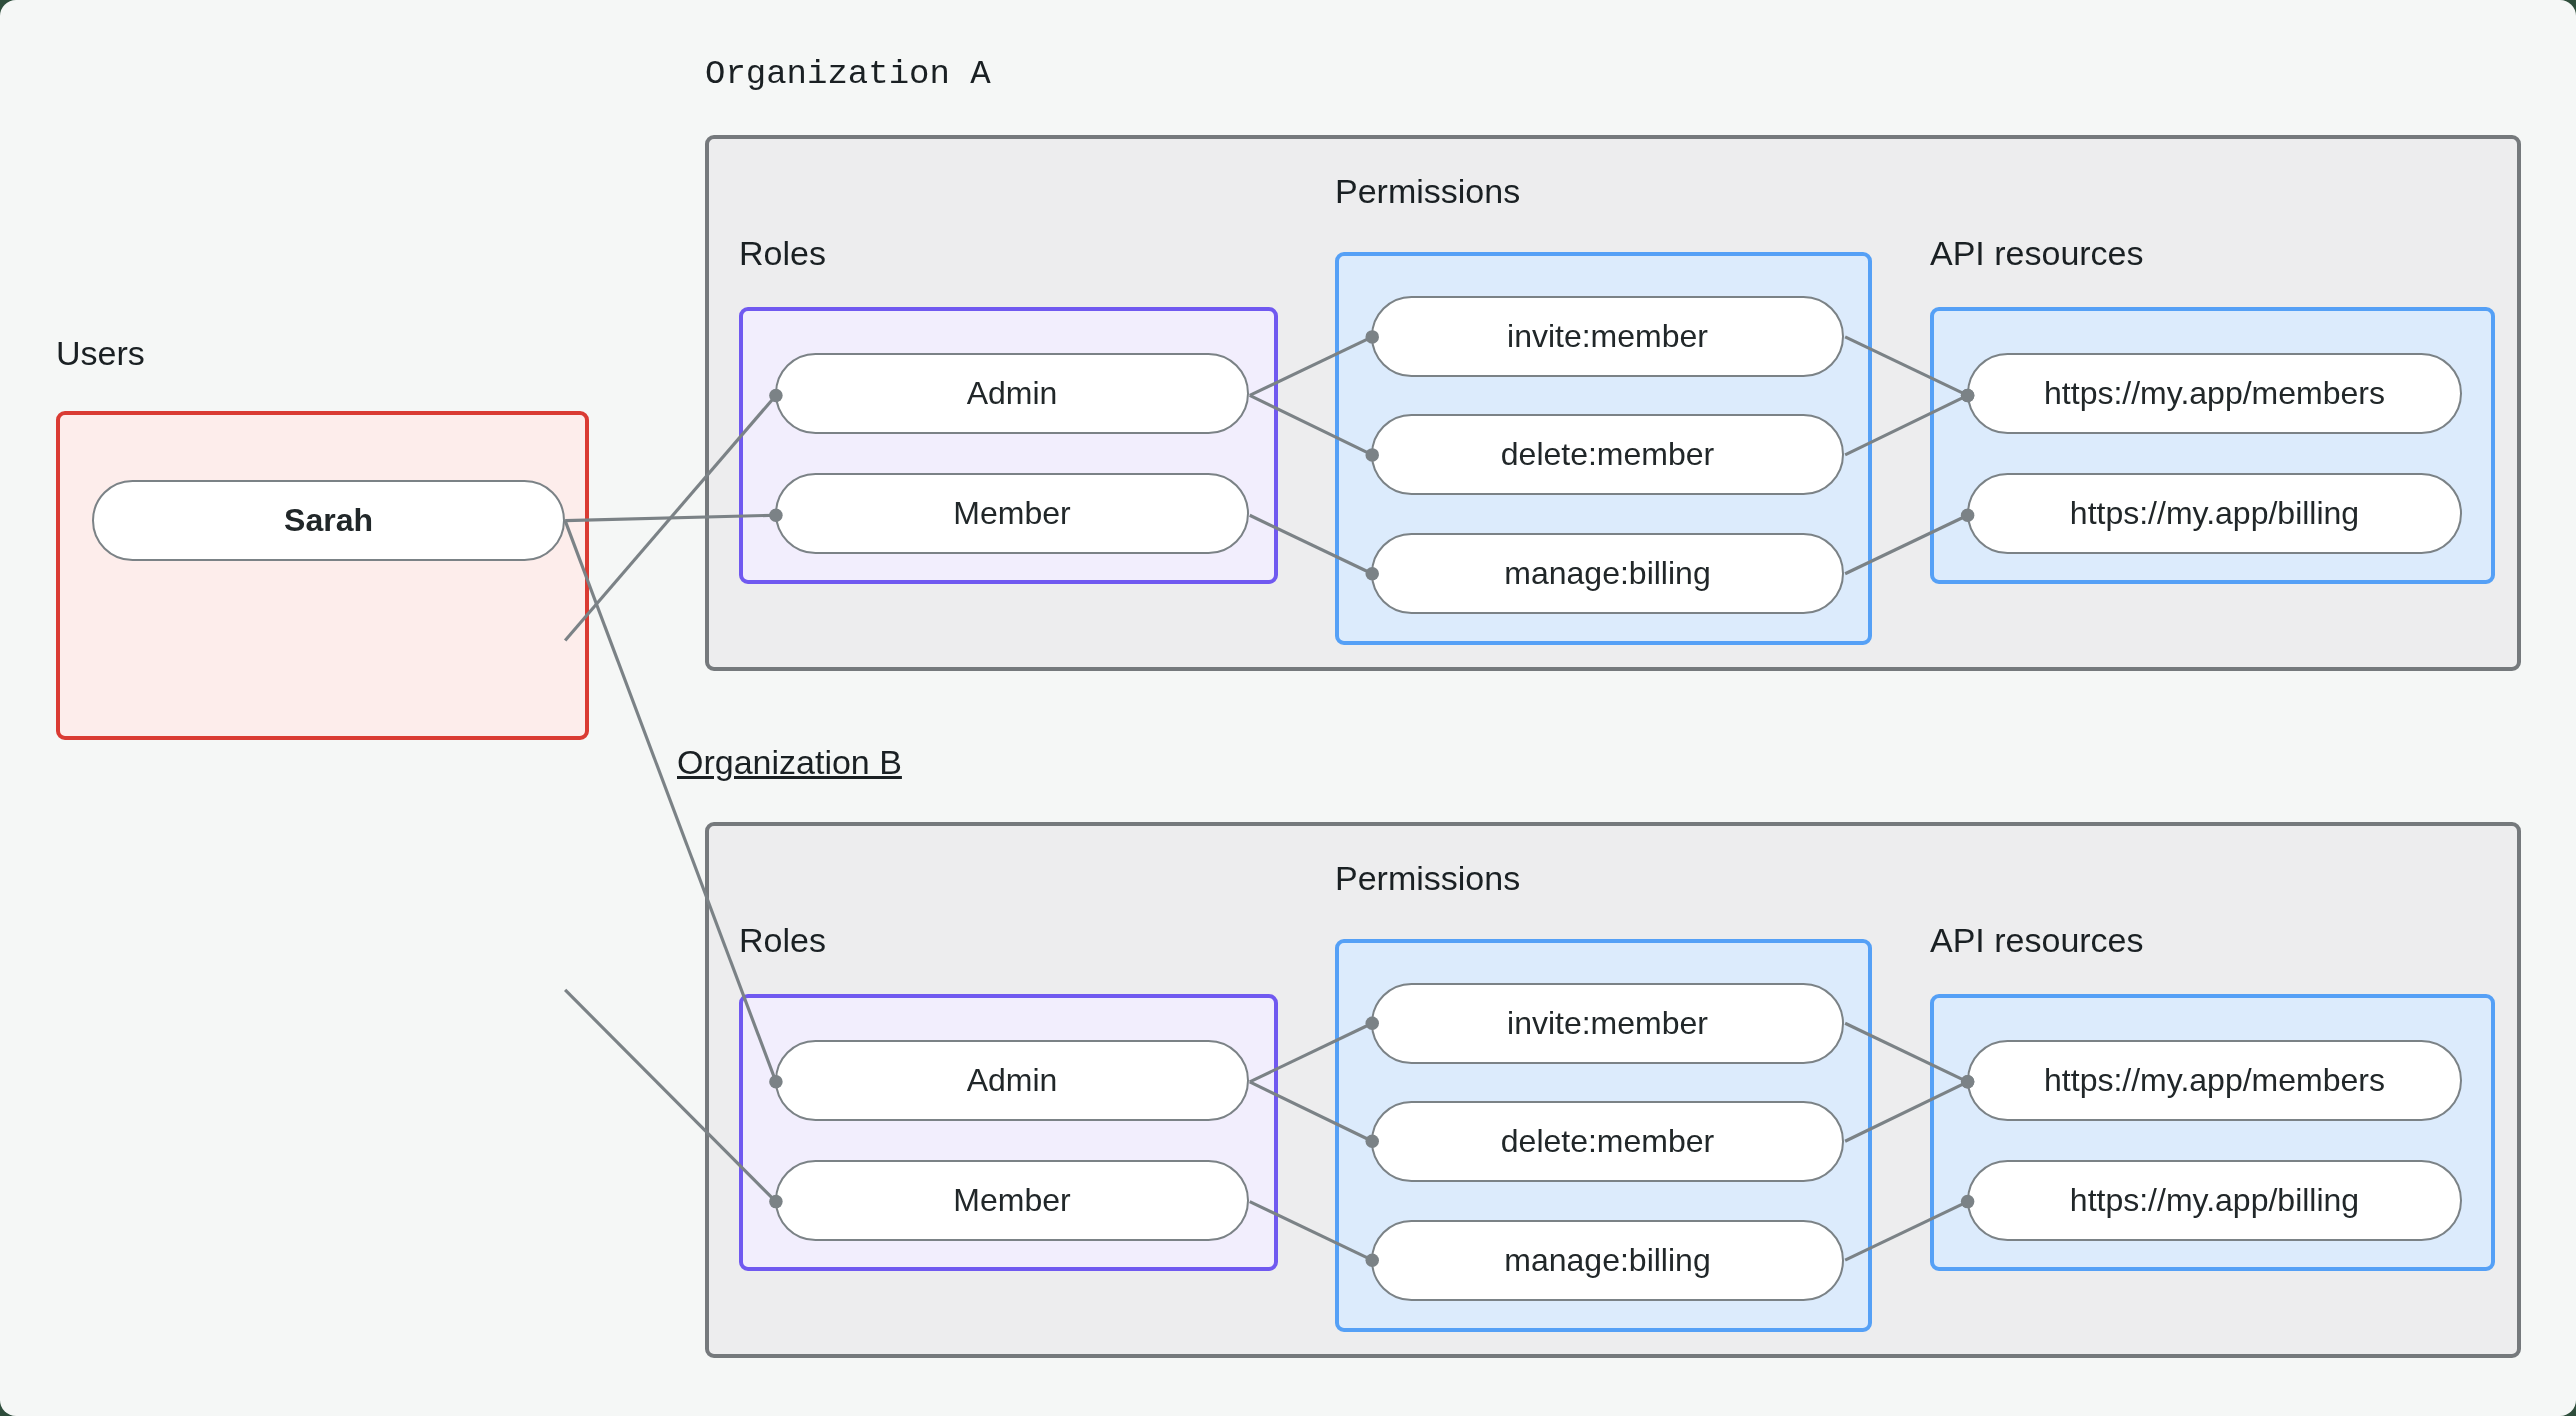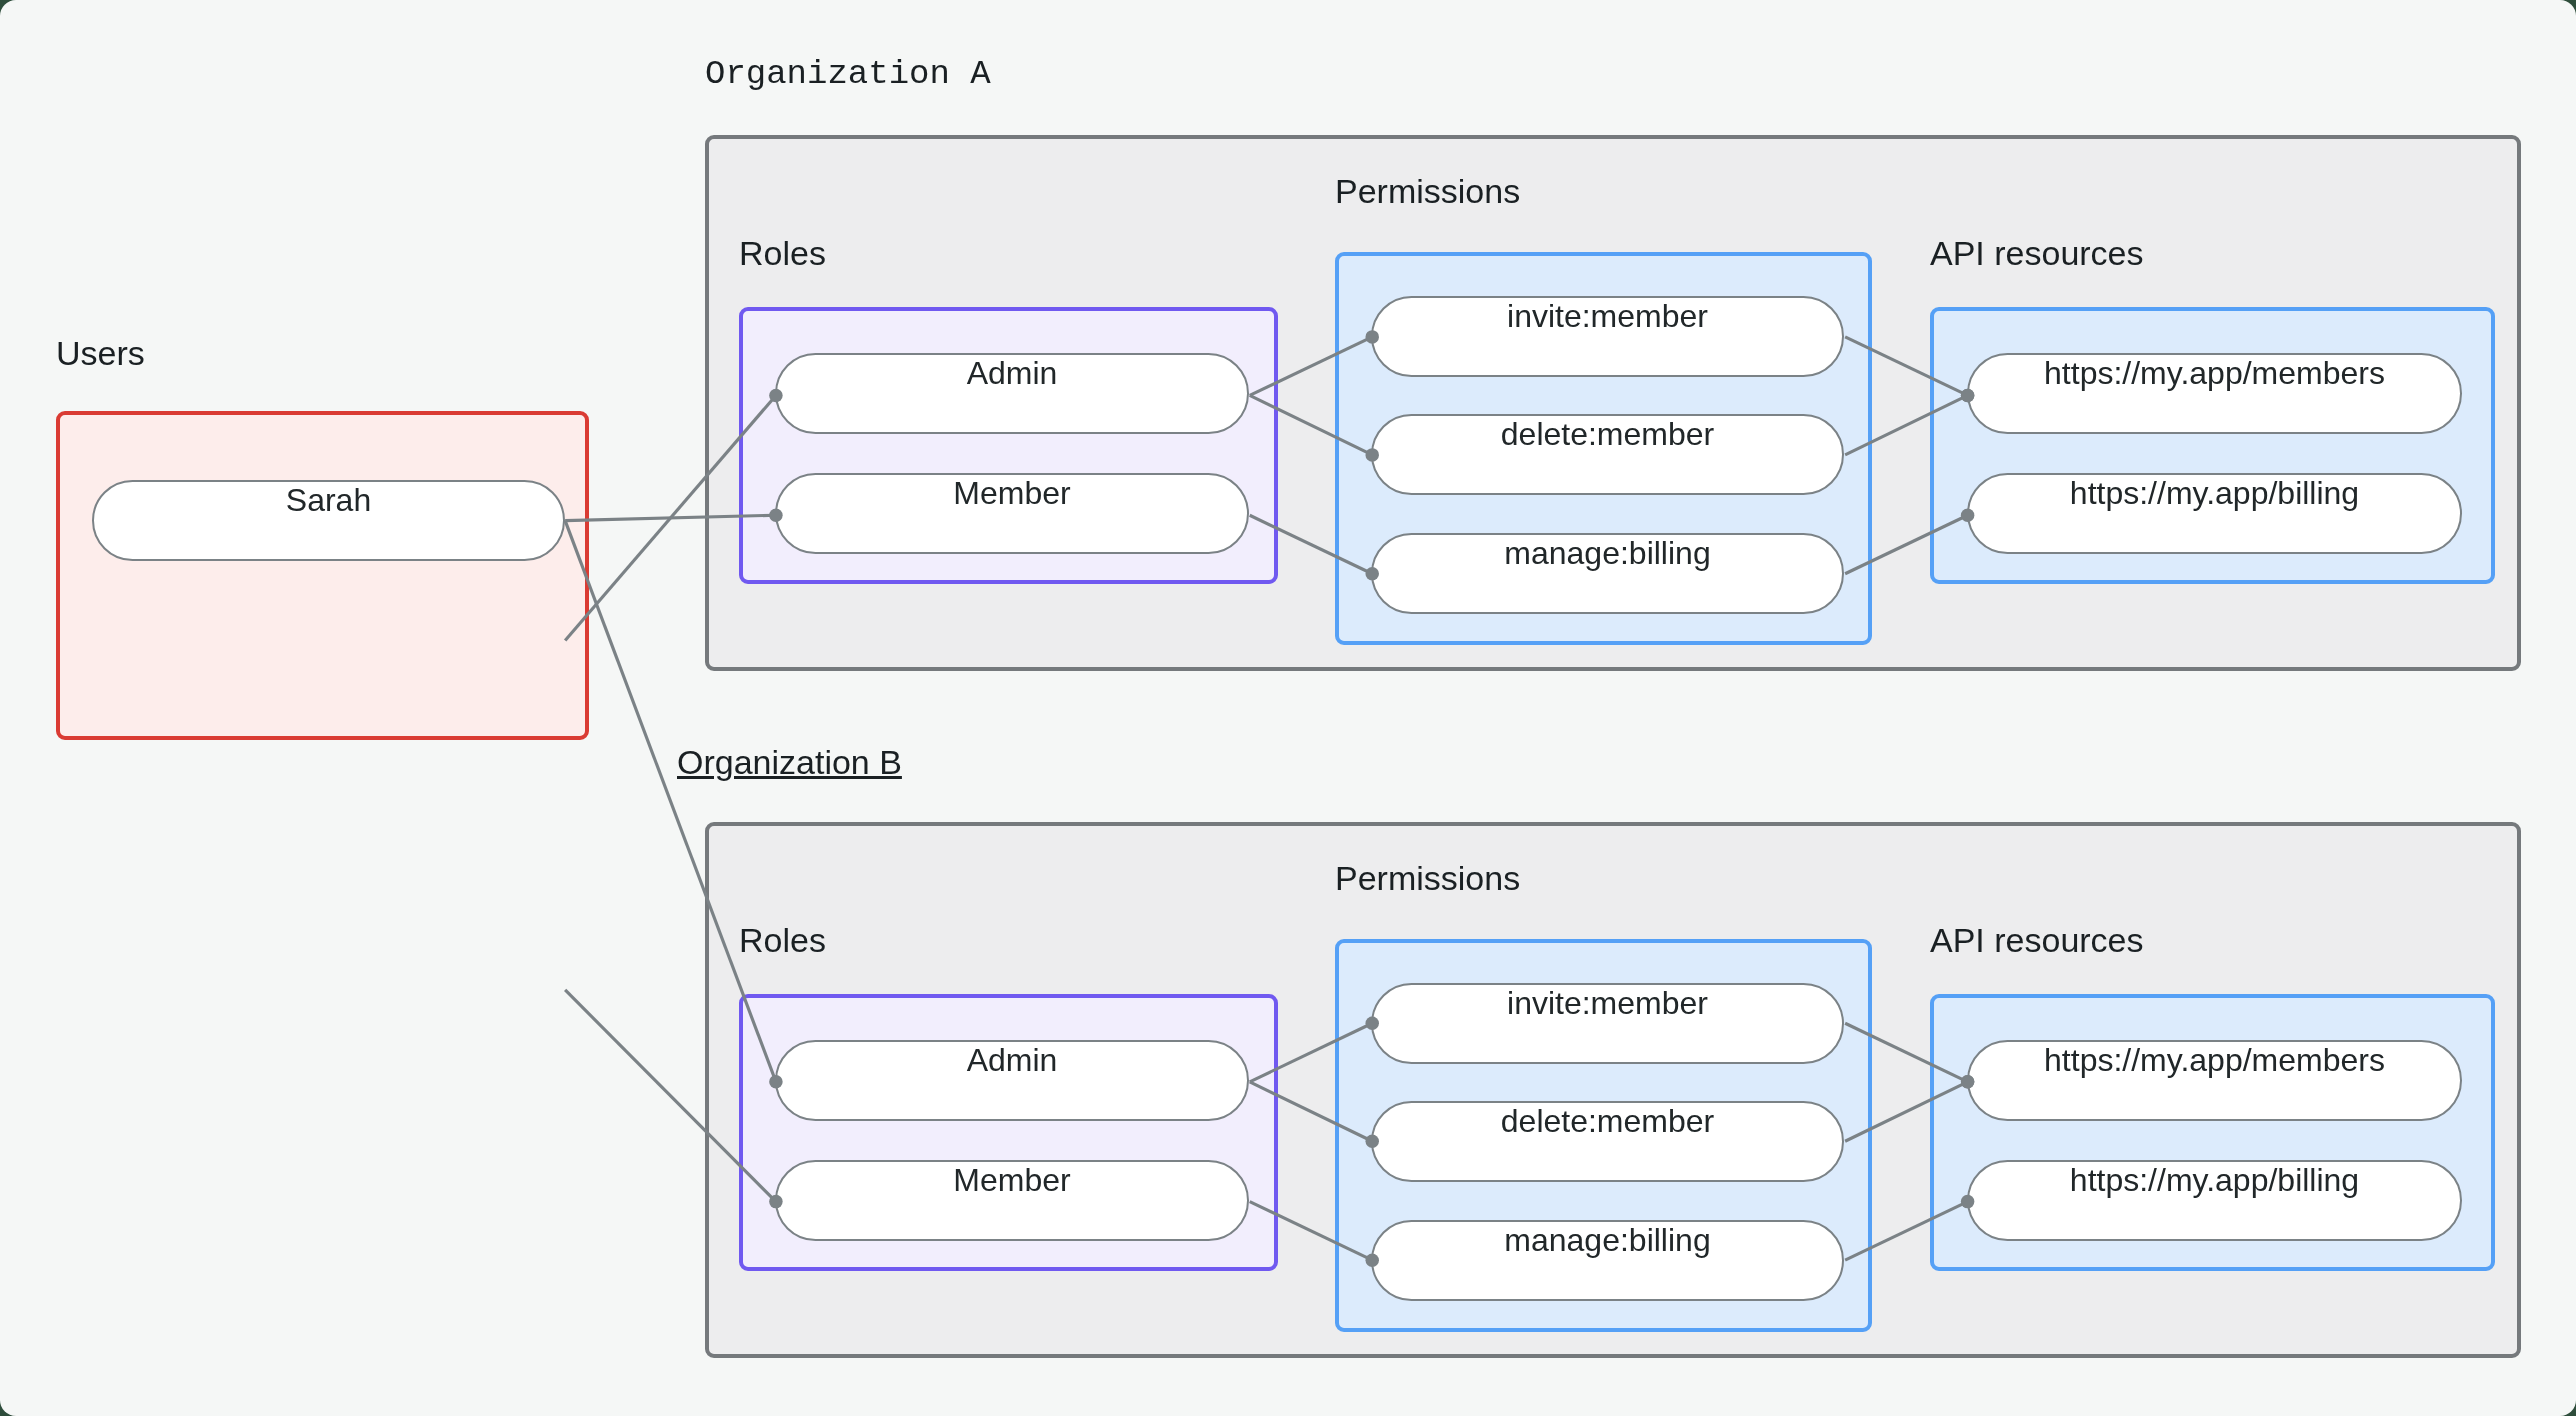--- a/index.html
+++ b/index.html
@@ -33,40 +33,41 @@
   .org-box     { background: var(--org-fill);    border: 4.5px solid var(--org-border); }
   .roles-box   { background: var(--roles-fill);  border: 4.5px solid var(--roles-border); }
   .blue-box    { background: var(--blue-fill);   border: 4.5px solid var(--blue-border); }
   .pill {
     position: absolute;
     box-sizing: border-box;
     background: var(--pill-fill, #ffffff);
     border: 2.7px solid var(--pill-border, #7b8286);
     border-radius: 41px;
     display: flex;
+    align-items: center;
     justify-content: center;
     font-size: 32px;
     color: var(--pill-text, #212729);
     white-space: nowrap;
   }
   #edge-layer {
     position: absolute;
     left: 0; top: 0;
     width: 2576px; height: 1416px;
     pointer-events: none;
     z-index: 50;
   }
 </style>
 </head>
 <body>
 
 <div id="canvas">
 
   <div class="section-label" style="left:56px; top:333px;">Users</div>
-  <div class="group-box users-box" style="left:56px; top:411px; width:533px; height:329px;">
+  <div class="group-box users-box" style="left:56px; top:411px; width:533px; height:329px;font-weight:bold;">
     <div class="pill" style="left:32px; top:65px; width:473px; height:81px;">
       <span>Sarah</span>
     </div>
   </div>
 
 
   <div class="section-label" style="left:705px; top:54px;font-family:Liberation Mono, monospace;">Organization A</div>
   <div class="group-box org-box" style="left:705px; top:135px; width:1816px; height:536px;">
 
     <div class="section-label" style="left:30px; top:94px;">Roles</div>

